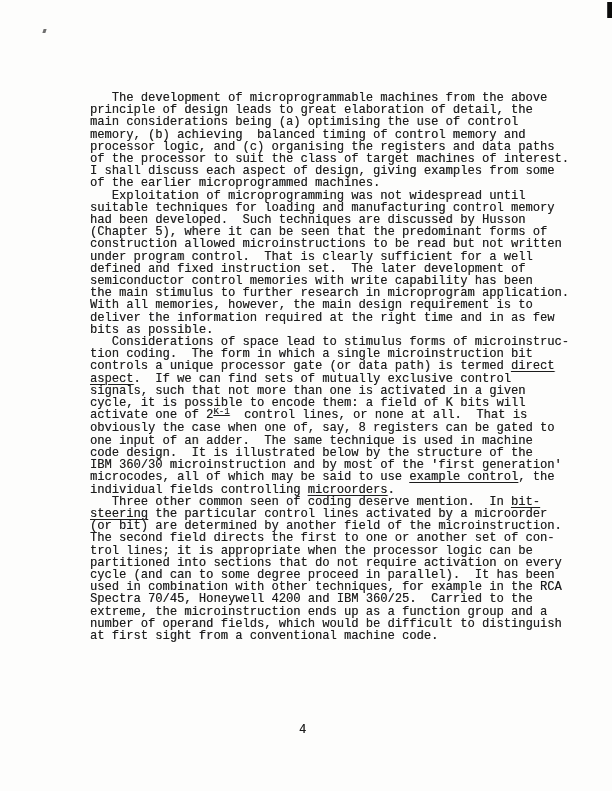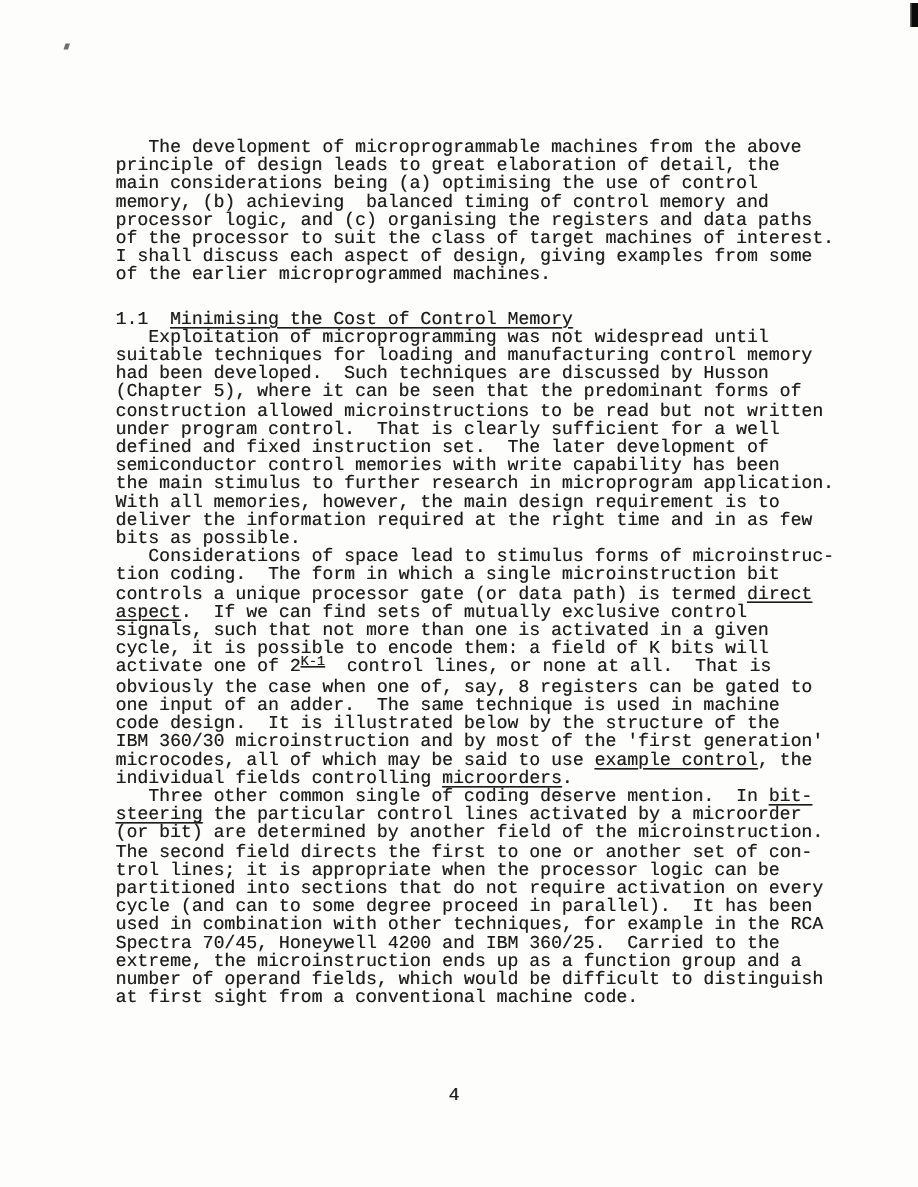--- a/index.html
+++ b/index.html
@@ -14,21 +14,21 @@
     overflow: hidden;
     font-family: "Liberation Mono", "DejaVu Sans Mono", monospace;
   }
   .page {
     position: absolute;
     inset: 0;
     background: var(--paper);
   }
   .body-text {
     position: absolute;
-    left: 77px;
+    left: 90px;
     top: 92px;
     width: 500px;
     font-family: "Liberation Mono", "DejaVu Sans Mono", monospace;
     font-size: 12.1px;
     line-height: 12.2px;
     color: var(--ink);
     white-space: pre-wrap;
     text-shadow: 0.3px 0 0 rgba(28,28,28,0.55);
   }
   .para { margin: 0; }
@@ -80,21 +80,21 @@
 <div class="page">
   <div class="speck"></div>
   <div class="corner-mark"></div>
   <div class="body-text"><div class="para"><span>   The development of microprogrammable machines from the above
 principle of design leads to great elaboration of detail, the
 main considerations being (a) optimising the use of control
 memory, (b) achieving  balanced timing of control memory and
 processor logic, and (c) organising the registers and data paths
 of the processor to suit the class of target machines of interest.
 I shall discuss each aspect of design, giving examples from some
-of the earlier microprogrammed machines.</span></div><div class="para heading"><span>1.1  </span><span class="u">Minimising the Cost of Control Memory</span></div><div class="para"><span>   Exploitation of microprogramming was not widespread until
+of the earlier microprogrammed machines.</span></div><div class="para"><span>   Exploitation of microprogramming was not widespread until
 suitable techniques for loading and manufacturing control memory
 had been developed.  Such techniques are discussed by Husson
 (Chapter 5), where it can be seen that the predominant forms of
 construction allowed microinstructions to be read but not written
 under program control.  That is clearly sufficient for a well
 defined and fixed instruction set.  The later development of
 semiconductor control memories with write capability has been
 the main stimulus to further research in microprogram application.
 With all memories, however, the main design requirement is to
 deliver the information required at the right time and in as few
@@ -103,21 +103,21 @@
 controls a unique processor gate (or data path) is termed </span><span class="u">direct</span><span>
 </span><span class="u">aspect</span><span>.  If we can find sets of mutually exclusive control
 signals, such that not more than one is activated in a given
 cycle, it is possible to encode them: a field of K bits will
 activate one of 2</span><span class="sup">K-1</span><span>  control lines, or none at all.  That is
 obviously the case when one of, say, 8 registers can be gated to
 one input of an adder.  The same technique is used in machine
 code design.  It is illustrated below by the structure of the
 IBM 360/30 microinstruction and by most of the 'first generation'
 microcodes, all of which may be said to use </span><span class="u">example control</span><span>, the
-individual fields controlling </span><span class="u">microorders</span><span>.</span></div><div class="para"><span>   Three other common single of coding deserve mention.  In </span><span class="u">bit-</span><span>
+individual fields controlling </span><span class="u">microorders</span><span>.</span></div><div class="para"><span>   Three other common seen of coding deserve mention.  In </span><span class="u">bit-</span><span>
 </span><span class="u">steering</span><span> the particular control lines activated by a microorder
 (or bit) are determined by another field of the microinstruction.
 The second field directs the first to one or another set of con-
 trol lines; it is appropriate when the processor logic can be
 partitioned into sections that do not require activation on every
 cycle (and can to some degree proceed in parallel).  It has been
 used in combination with other techniques, for example in the RCA
 Spectra 70/45, Honeywell 4200 and IBM 360/25.  Carried to the
 extreme, the microinstruction ends up as a function group and a
 number of operand fields, which would be difficult to distinguish

